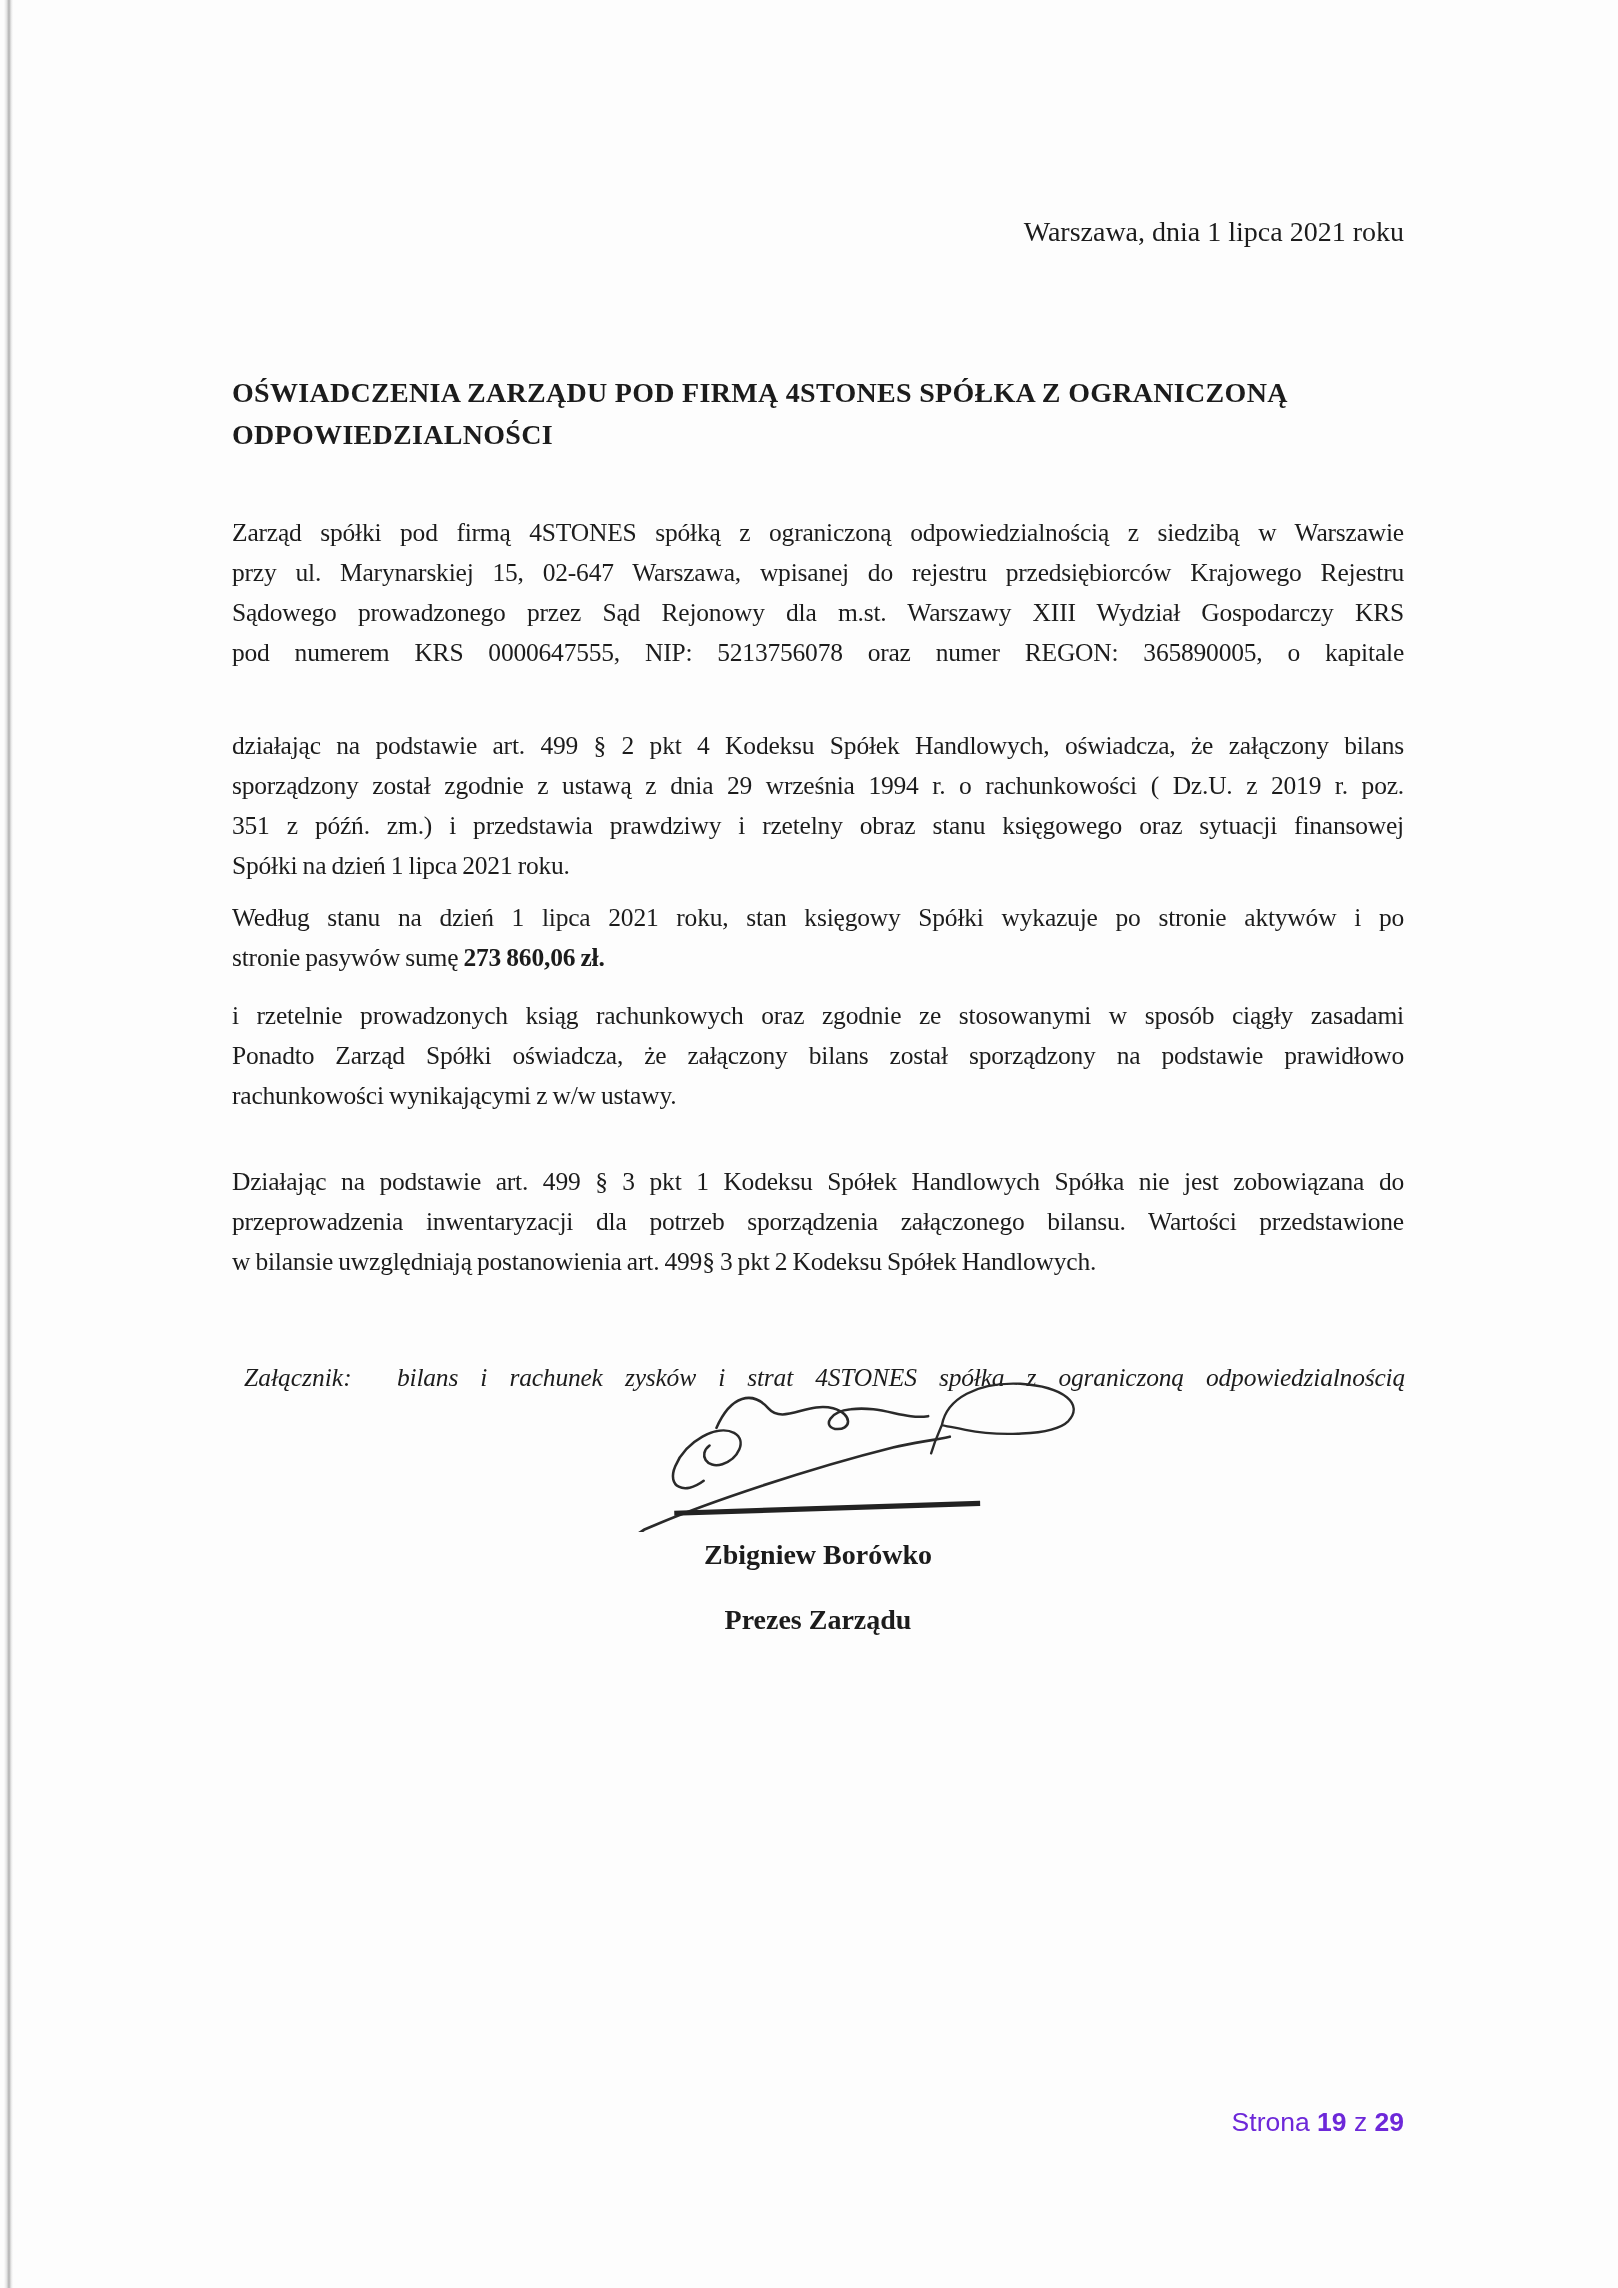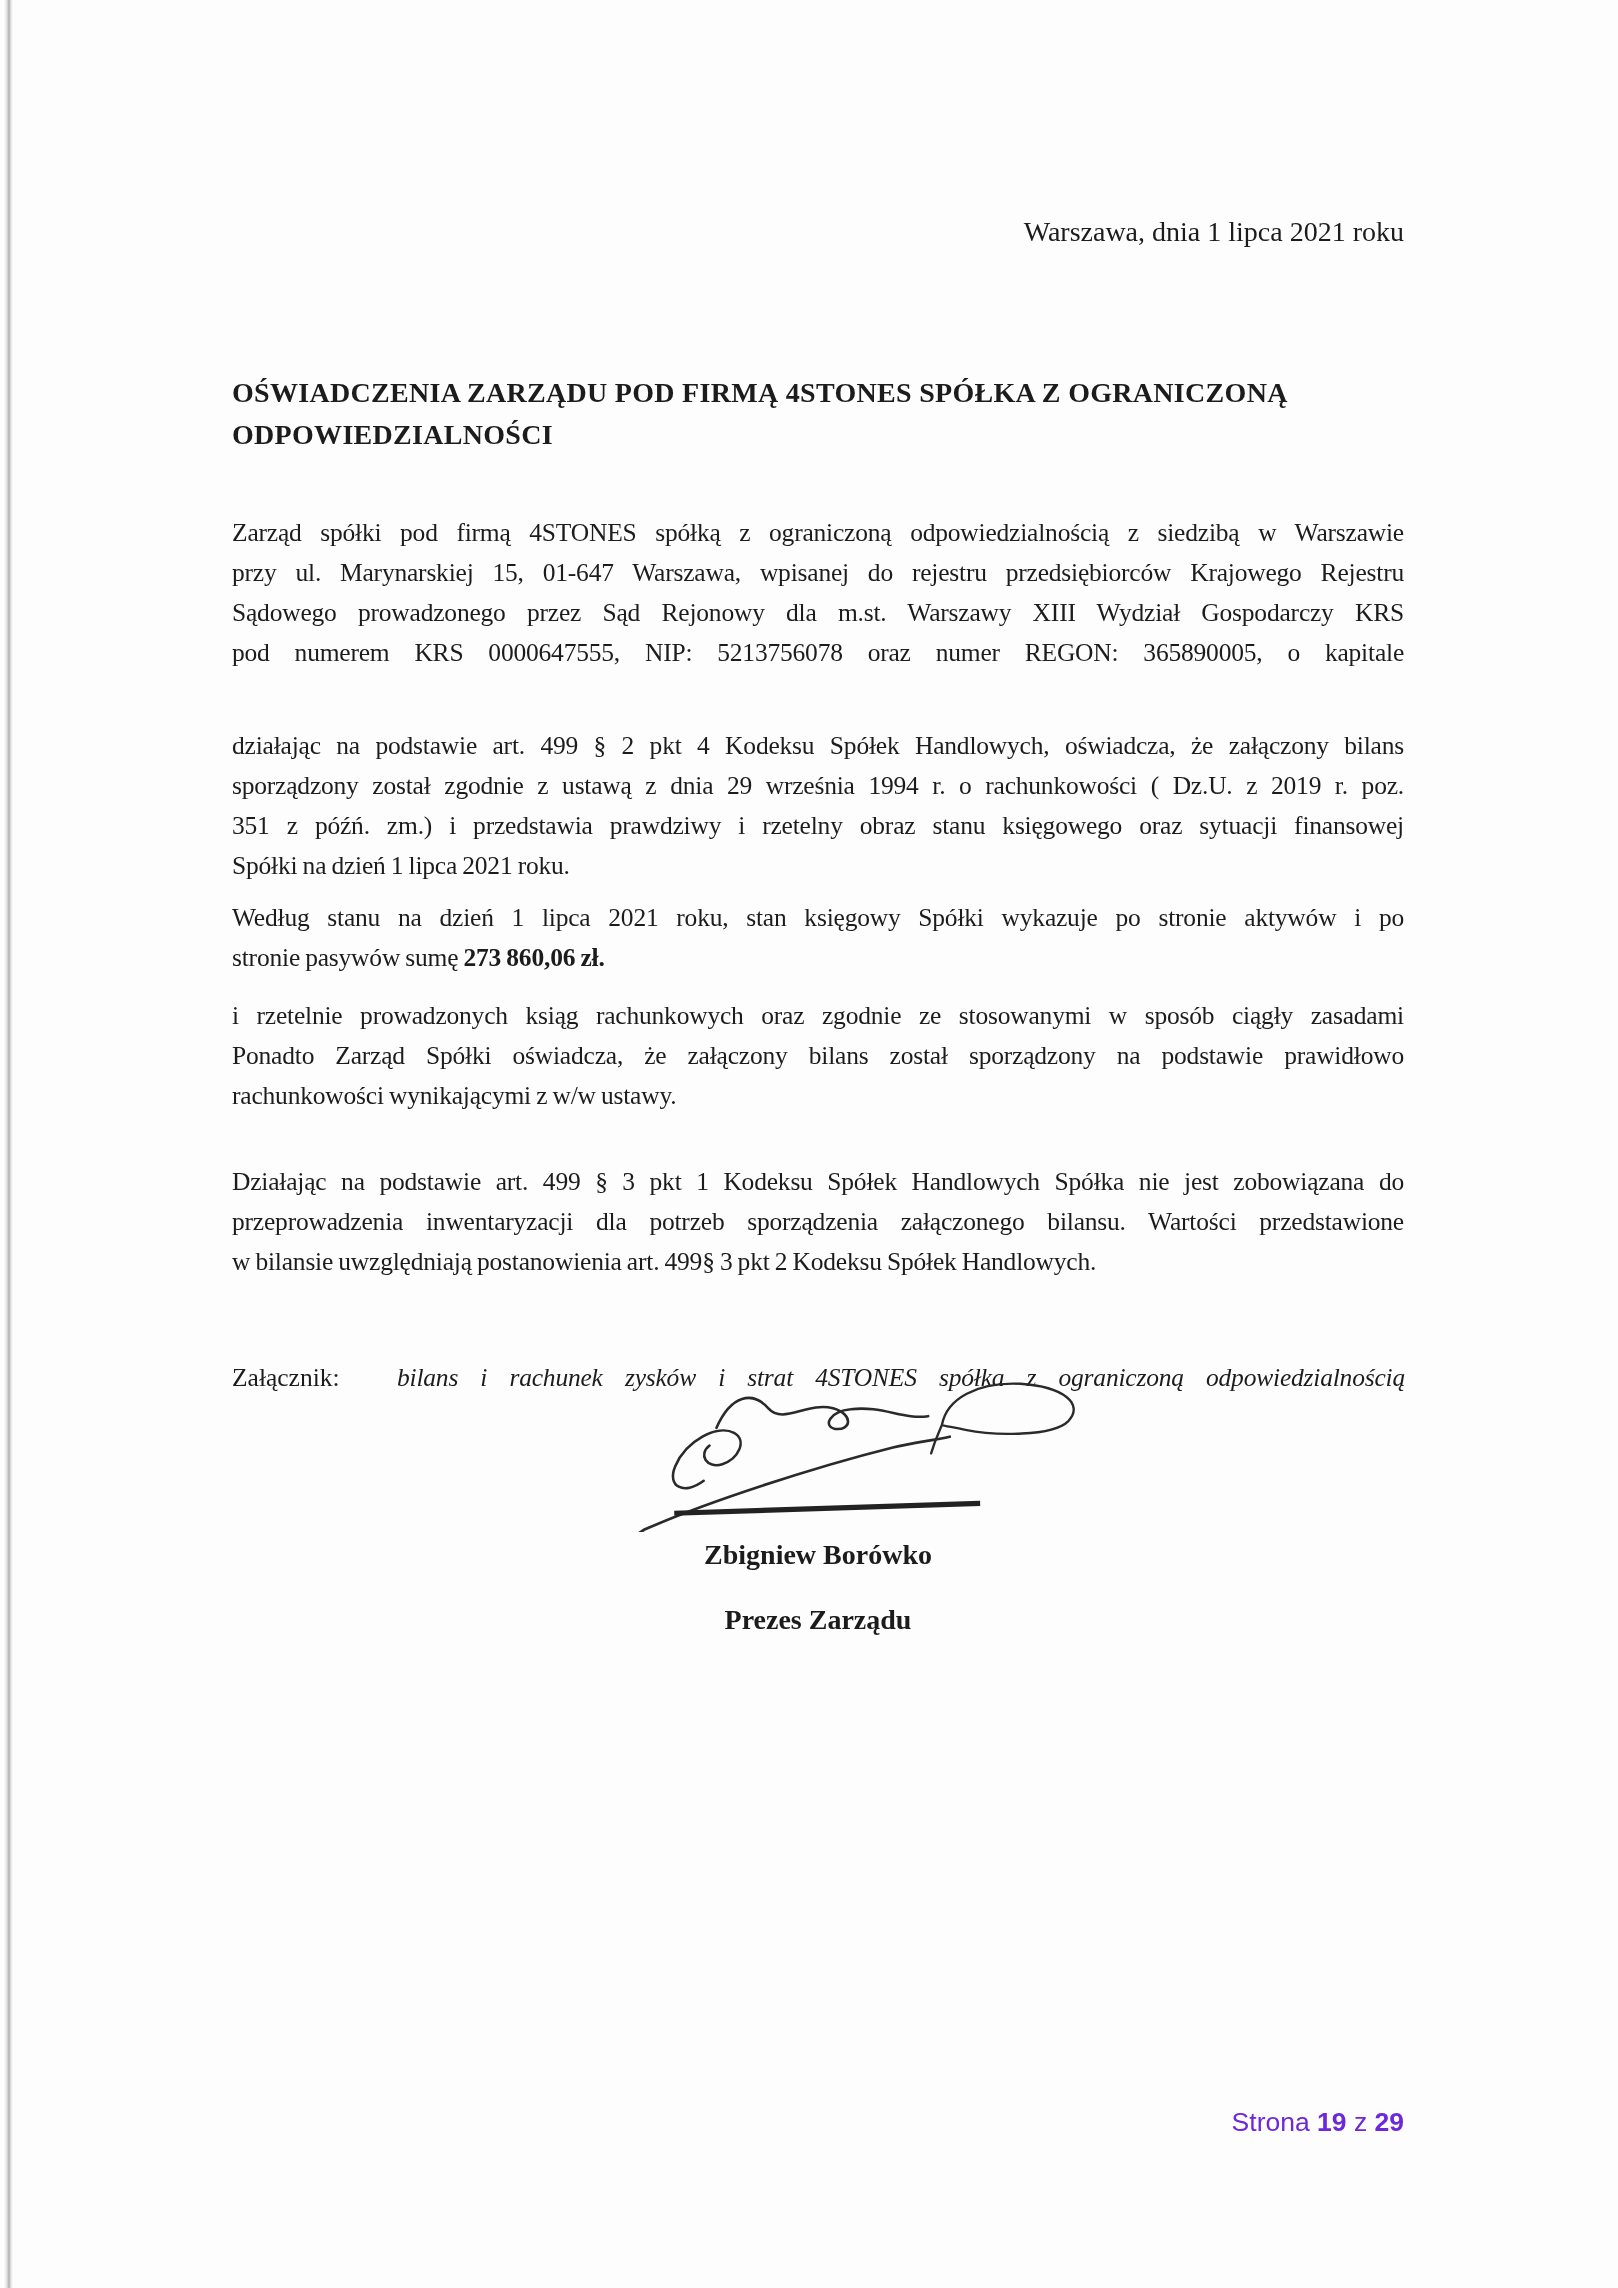--- a/index.html
+++ b/index.html
@@ -28,21 +28,21 @@
   }
   .bodyblock { position: absolute; left: 232px; width: 1172px; font-size: 25.5px; line-height: 40px; }
   .p1 { top: 513px; }
   .p2 { top: 726px; }
   .p3 { top: 898px; }
   .p4 { top: 996px; }
   .p5 { top: 1123px; margin-top: 39px; }
   .jline { text-align: justify; text-align-last: justify; white-space: nowrap; letter-spacing: -0.2px; word-spacing: -1px; }
   .jlast { text-align-last: left; white-space: normal; }
   .attachment { position: absolute; left: 232px; top: 1356px; width: 1172px; font-size: 25.5px; line-height: 43px; }
-  .attachment .att-label { position: absolute; left: 0; top: 0; }
+  .attachment .att-label { position: absolute; left: 12px; top: 0; font-style: italic; }
   .attachment .att-text { position: absolute; left: 165px; top: 0; width: 1008px; font-style: italic; }
   .signature-area { position: absolute; left: 588px; top: 1365px; width: 549px; height: 167px; }
   .sig-name {
     position: absolute; left: 232px; top: 1539px; width: 1172px;
     font-size: 28px; font-weight: bold; text-align: center;
   }
   .sig-role {
     position: absolute; left: 232px; top: 1604px; width: 1172px;
     font-size: 28px; font-weight: bold; text-align: center;
   }
@@ -60,21 +60,21 @@
 
 <div class="date-line">Warszawa, dnia 1 lipca 2021 roku</div>
 
 <div class="doc-title">
   <div>OŚWIADCZENIA ZARZĄDU POD FIRMĄ 4STONES SPÓŁKA Z OGRANICZONĄ</div>
   <div>ODPOWIEDZIALNOŚCI</div>
 </div>
 
 <div class="bodyblock p1">
     <div class="jline">Zarząd spółki pod firmą 4STONES spółką z ograniczoną odpowiedzialnością z siedzibą w Warszawie</div>
-    <div class="jline">przy ul. Marynarskiej 15, 01-647 Warszawa, wpisanej do rejestru przedsiębiorców Krajowego Rejestru</div>
+    <div class="jline">przy ul. Marynarskiej 15, 02-647 Warszawa, wpisanej do rejestru przedsiębiorców Krajowego Rejestru</div>
     <div class="jline">Sądowego prowadzonego przez Sąd Rejonowy dla m.st. Warszawy XIII Wydział Gospodarczy KRS</div>
     <div class="jline">pod numerem KRS 0000647555, NIP: 5213756078 oraz numer REGON: 365890005, o kapitale</div>
   </div>
 
 <div class="bodyblock p2">
     <div class="jline">działając na podstawie art. 499 § 2 pkt 4 Kodeksu Spółek Handlowych, oświadcza, że załączony bilans</div>
     <div class="jline">sporządzony został zgodnie z ustawą z dnia 29 września 1994 r. o rachunkowości ( Dz.U. z 2019 r. poz.</div>
     <div class="jline">351 z późń. zm.) i przedstawia prawdziwy i rzetelny obraz stanu księgowego oraz sytuacji finansowej</div>
     <div class="jline jlast">Spółki na dzień 1 lipca 2021 roku.</div>
   </div>

